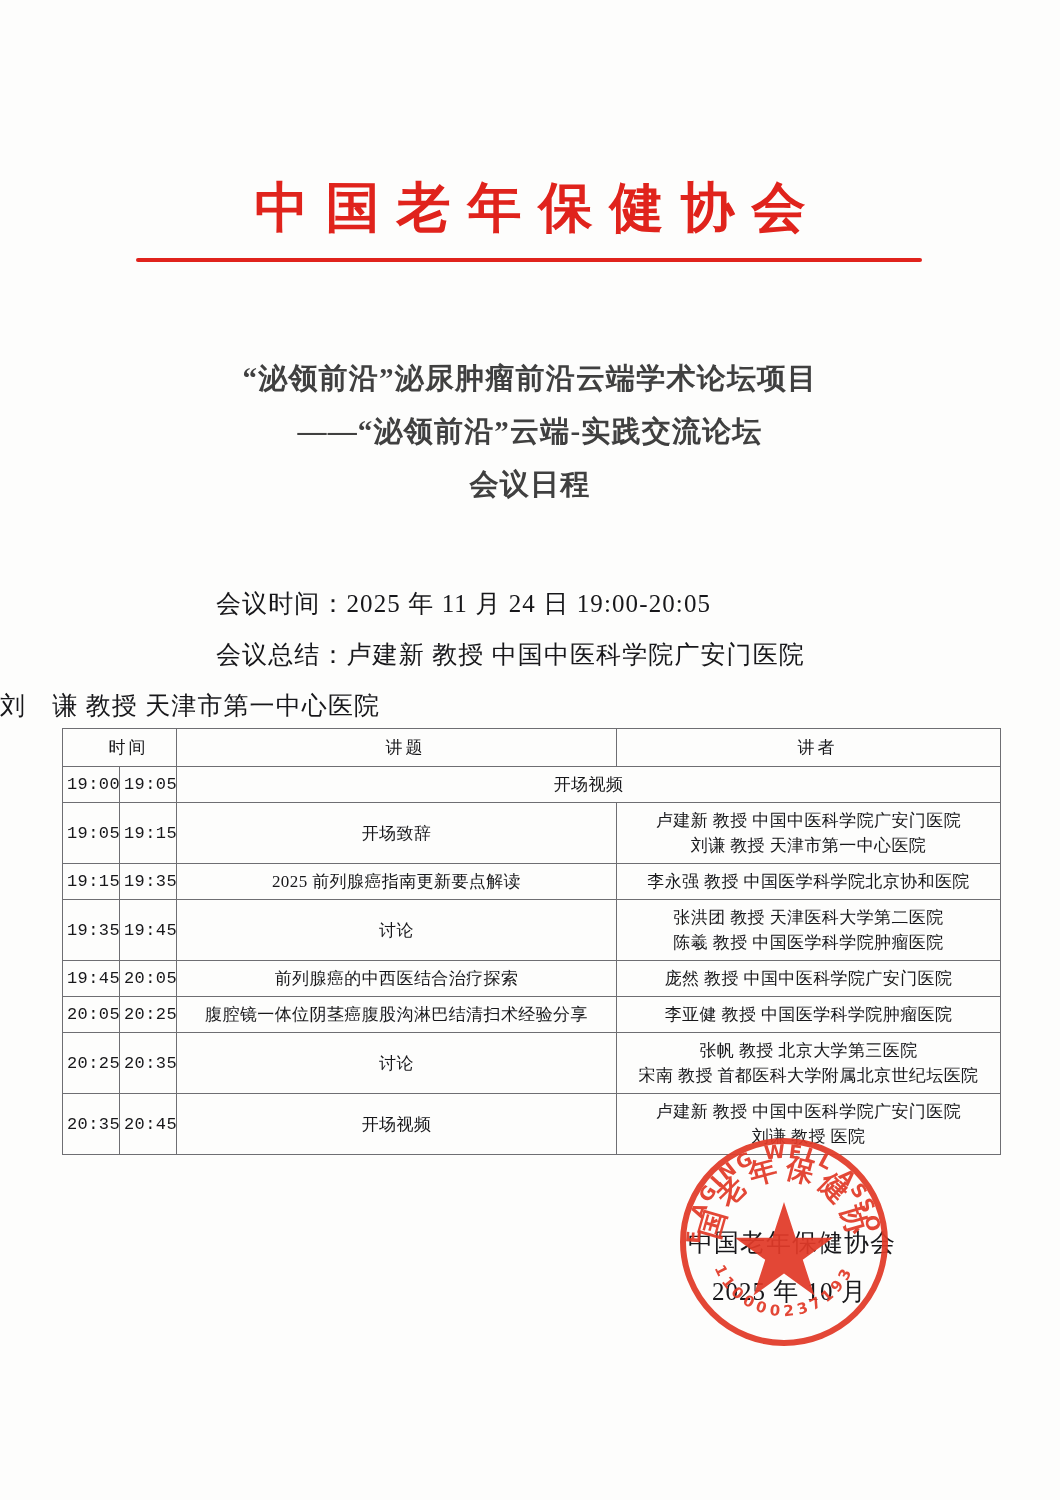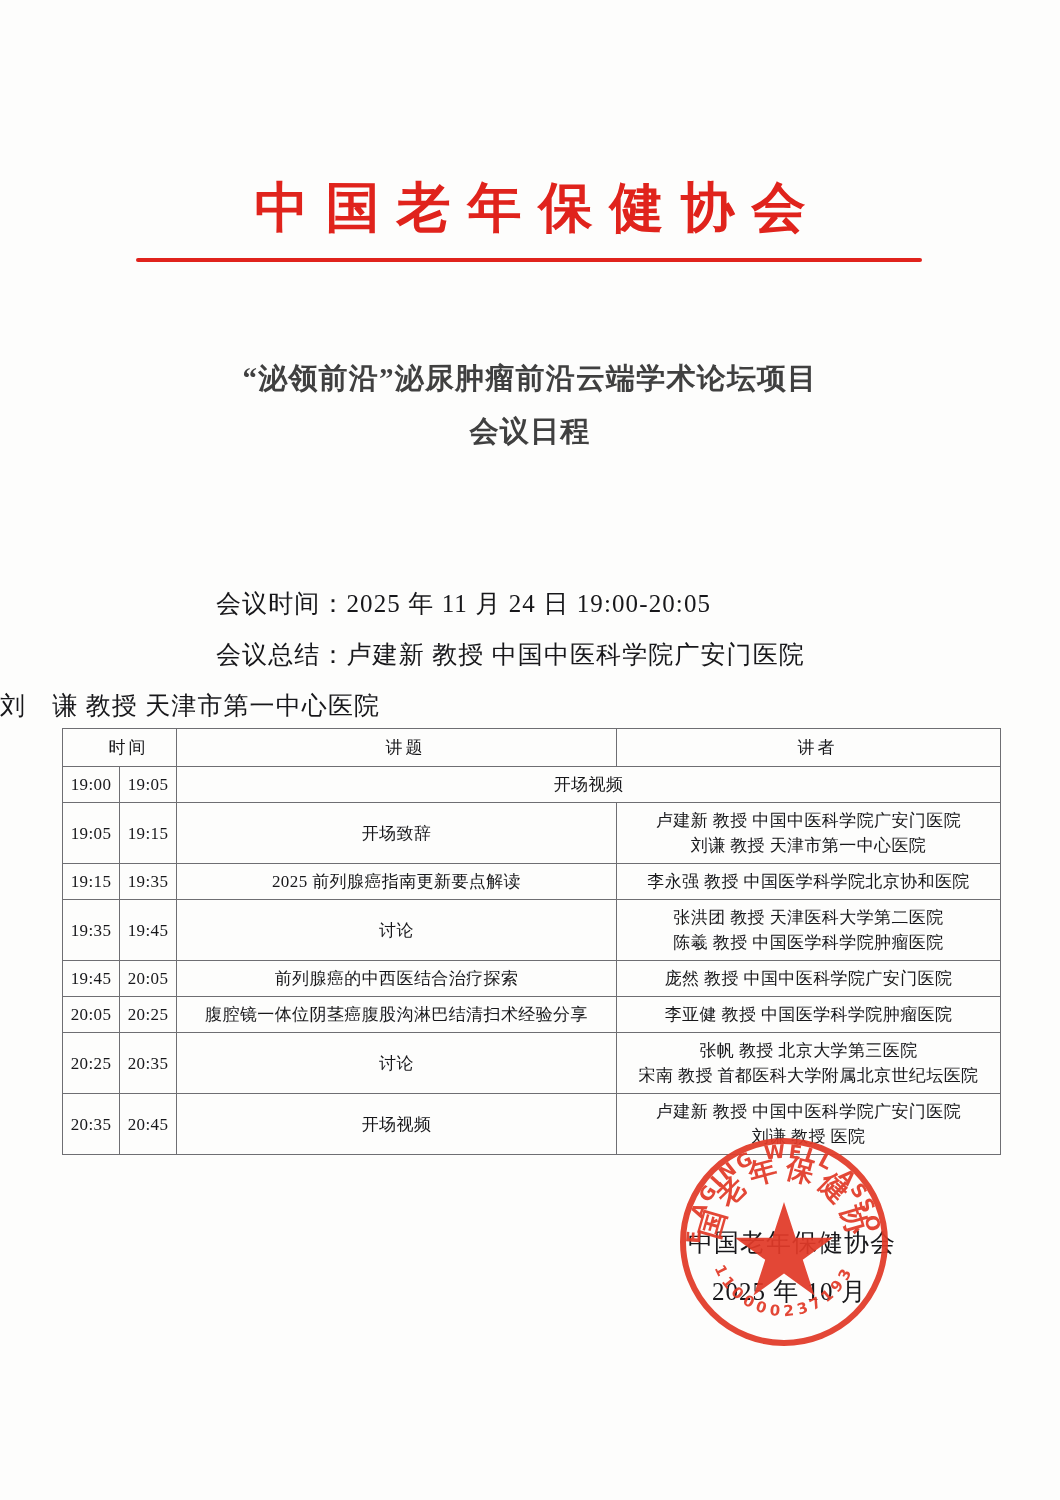--- a/index.html
+++ b/index.html
@@ -113,21 +113,21 @@
   col.c-topic { width: 440px; }
   col.c-spk   { width: 384px; }
 
   table.agenda th {
     height: 31px;
     font-size: 17px;
     letter-spacing: 3px;
     padding-left: 22px;
   }
   td.time-cell {
-    font-family: Liberation Serif, serif;
+    font-family: Liberation Mono, monospace;
     font-size: 17px;
     letter-spacing: 0.2px;
     margin-top: 32px;
   }
   td.topic-cell { font-size: 17px; }
   td.spk-cell   { font-size: 17px; }
   tr.r-tall td { height: 54px; }
   tr.r-short td { height: 29px; }
   .spk-line { display: block; white-space: nowrap; }
 
@@ -163,20 +163,21 @@
 
 <div class="page">
 
   <div class="letterhead">
     <div class="letterhead-title">中国老年保健协会</div>
   </div>
   <div class="letterhead-rule"></div>
 
   <div class="doc-title">
     <div class="doc-title-line">“泌领前沿”泌尿肿瘤前沿云端学术论坛项目</div>
+    <div class="doc-title-line">——“泌领前沿”云端-实践交流论坛</div>
     <div class="doc-title-line">会议日程</div>
   </div>
 
   <div class="meta">
     <div class="meta-line l1">会议时间：2025 年 11 月 24 日  19:00-20:05</div>
     <div class="meta-line l2">会议总结：卢建新 教授 中国中医科学院广安门医院</div>
     <div class="meta-line l3">刘　谦 教授 天津市第一中心医院</div>
   </div>
 
   <div class="agenda-wrap">

